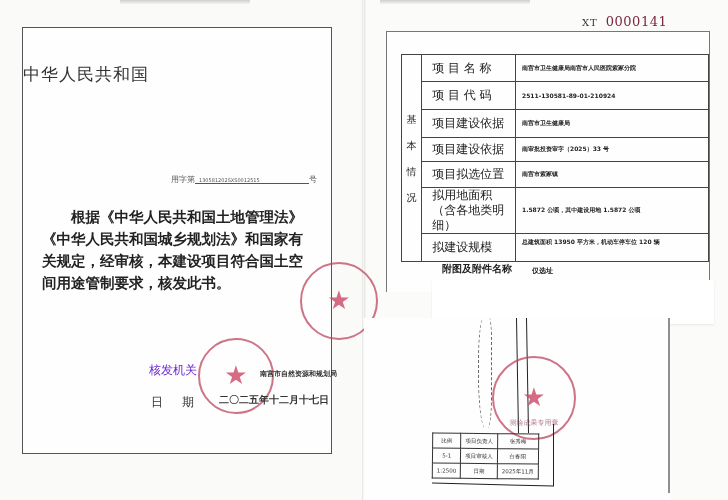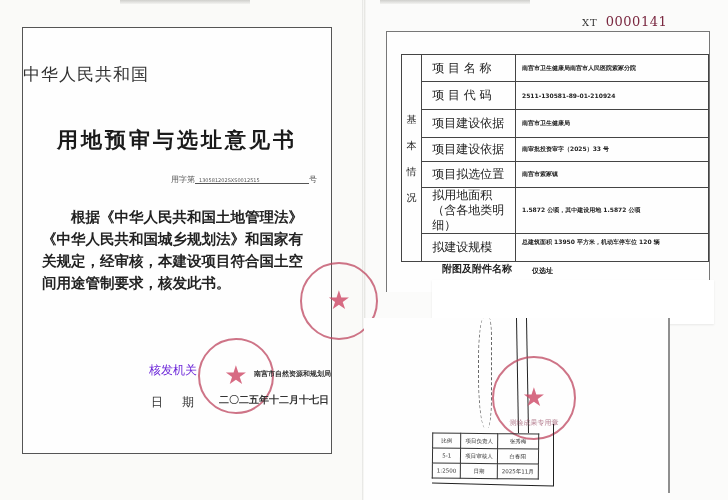--- a/index.html
+++ b/index.html
@@ -57,32 +57,31 @@
     .map-table { position: absolute; left: 432px; top: 433px; border-collapse: collapse; font-family: "DejaVu Sans", sans-serif; font-size: 5.5px; transform: rotate(0.6deg); }
     .map-table td { border: 1px solid #333; padding: 2px 4px; height: 10px; text-align: center; color: #333; white-space: nowrap; }
   </style>
 </head>
 <body>
 
 <div class="sheet left-sheet"></div>
 <div class="top-shadow" style="left:120px;width:130px;"></div>
 <div class="left-frame">
   <div class="prc-title">中华人民共和国</div>
-  <div class="main-title-2">用地预审与选址意见书</div>
   <div class="doc-number">
     <span>用字第</span><span class="num">130581202SXS0012515</span><span>号</span>
   </div>
   <div class="body-text">根据《中华人民共和国土地管理法》《中华人民共和国城乡规划法》和国家有关规定，经审核，本建设项目符合国土空间用途管制要求，核发此书。</div>
   <div class="issuer-label">核发机关</div>
   <div class="date-label">日期</div>
 </div>
 <div class="seal" style="left:198px;top:338px;width:76px;height:76px;">
   <span class="star">★</span>
 </div>
-<div class="issuer-value" style="position:absolute;left:209px;top:369px;padding-left:45px;">南宫市自然资源和规划局</div>
+<div class="issuer-value" style="position:absolute;left:215px;top:369px;padding-left:45px;">南宫市自然资源和规划局</div>
 <div class="date-value" style="position:absolute;left:219px;top:393px;">二〇二五年十二月十七日</div>
 
 <div class="fold-line"></div>
 
 <div class="sheet right-sheet" style="left:366px;"></div>
 <div class="top-shadow" style="left:380px;width:150px;"></div>
 <div class="serial">
   <span>XT</span><span class="no">0000141</span>
 </div>
 

